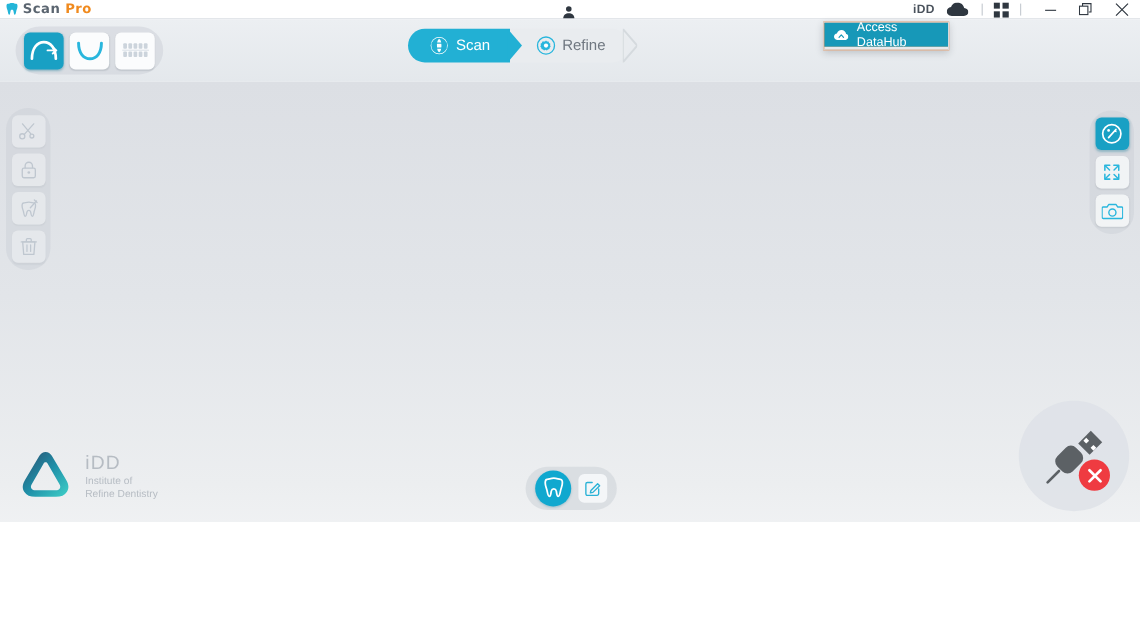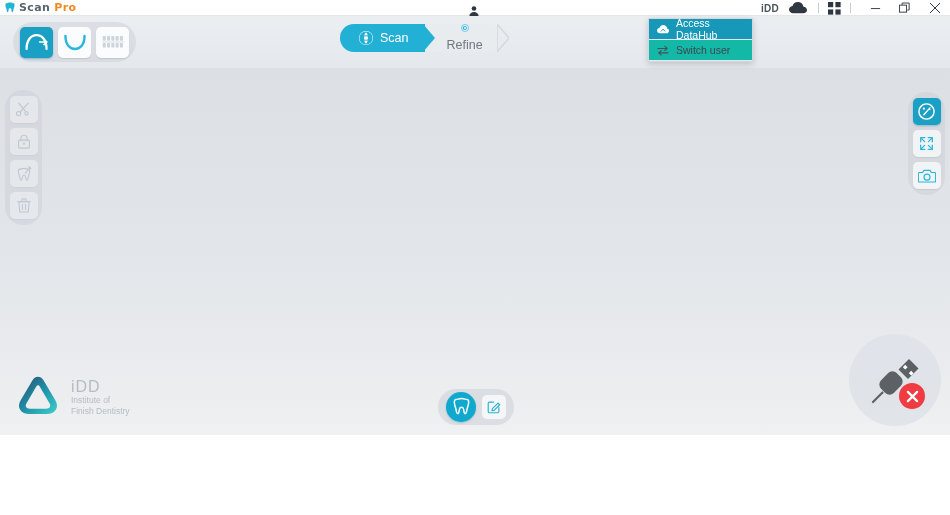--- a/index.html
+++ b/index.html
@@ -69,22 +69,22 @@
   .step.active { background:#22b0d4; color:#ffffff; }
   .step.first { border-radius:14px 0 0 14px; padding-left:18px; }
   .chev {
     position:absolute; right:-10px; top:0; width:12px; height:28px;
     z-index:2;
   }
   .step-icon { width:16px; height:16px; display:block; }
 
   
   .dropdown {
-    position:absolute; left:648px; top:18px; width:105px;
-    background:#14b8a6; border:1px solid #d4d8dd;
+    position:absolute; left:686px; top:18px; width:105px;
+    background:#f97316; border:1px solid #d4d8dd;
     box-shadow:0 2px 6px rgba(40,50,60,0.22); z-index:50;
   }
   .ddi {
     height:20px; display:flex; align-items:center; gap:7px;
     padding:0 8px; font-size:10.5px; color:#3e4650;
   }
   .ddi.sel { background:#1798b8; color:#ffffff; }
   .ddi-icon { width:12px; height:12px; display:flex;
               align-items:center; justify-content:center; }
   .ddi-sep { height:1px; background:#e6e9ec; margin:0 0; }
@@ -263,21 +263,21 @@
         <circle cx="9" cy="9" r="8" fill="#ffffff"></circle>
         <path d="M9 1.6A7.4 7.4 0 1 0 9 16.4 7.4 7.4 0 0 0 9 1.6zm0 1.2c1.2 0 2.1 2.8 2.1 6.2S10.2 15.2 9 15.2 6.9 12.4 6.9 9 7.8 2.8 9 2.8z" fill="#22b0d4"></path>
         <path d="M2 6.6h14M2 11.4h14" stroke="#22b0d4" stroke-width="1.1"></path>
       </svg>
       <span class="step-label">Scan</span>
       <svg class="chev" viewBox="0 0 12 28">
         <path d="M0 0l12 14L0 28z" fill="#22b0d4"></path>
       </svg>
     </div>
 
-    <div class="step" style="padding-left:22px;flex-direction:column;">
+    <div class="step" style="padding-left:22px;">
       <svg class="step-icon" viewBox="0 0 18 18">
         <circle cx="9" cy="9" r="8" fill="none" stroke="#29b6dd" stroke-width="1.3"></circle>
         <path d="M9 4.3l1 .9h1.4l.5 1.3 1.2.7-.3 1.4.6 1.3-1 1-.2 1.4-1.4.3-1 1-1.3-.6-1.3.6-1-1-1.4-.3-.2-1.4-1-1 .6-1.3-.3-1.4 1.2-.7.5-1.3H8z" fill="#29b6dd"></path>
         <circle cx="9" cy="9" r="2" fill="#ffffff"></circle>
       </svg>
       <span class="step-label">Refine</span>
       <svg class="chev" viewBox="0 0 12 28">
         <path d="M0 0l12 14L0 28z" fill="none" stroke="#d5dade" stroke-width="1.6"></path>
       </svg>
     </div>
@@ -291,29 +291,20 @@
         <svg width="12" height="9" viewBox="0 0 16 12">
           <path d="M13 11H4c-2.2 0-4-1.6-4-3.6C0 5.6 1.4 4.1 3.3 3.9 3.9 1.7 5.9 0 8.3 0c2.7 0 4.9 1.9 5.2 4.5 1.6.2 2.5 1.4 2.5 3S14.6 11 13 11z" fill="#ffffff"></path>
           <path d="M5.6 8.2L8.1 5.5l2.5 2.7" fill="none" stroke="#1798b8" stroke-width="1.3" stroke-linecap="round" stroke-linejoin="round"></path>
         </svg>
       </span>
       <span>Access DataHub</span>
     </div>
 
     <div class="ddi-sep"></div>
 
-    <div class="ddi">
-      <span class="ddi-icon">
-        <svg width="12" height="11" viewBox="0 0 14 13">
-          <path d="M1 4h11M9 1.4L12.2 4 9 6.6" fill="none" stroke="#46505b" stroke-width="1.2" stroke-linecap="round" stroke-linejoin="round"></path>
-          <path d="M13 9.3H2M5 6.7L1.8 9.3 5 11.9" fill="none" stroke="#46505b" stroke-width="1.2" stroke-linecap="round" stroke-linejoin="round"></path>
-        </svg>
-      </span>
-      <span>Switch user</span>
-    </div>
 
     <div class="ddi-sep"></div>
 
   </div>
 
   <div class="canvas"></div>
 
   <div class="rail-left">
 
     <div class="tool dim">
@@ -383,21 +374,21 @@
           <stop offset="0%" stop-color="#2b4b6b"></stop>
           <stop offset="50%" stop-color="#1f8fa8"></stop>
           <stop offset="100%" stop-color="#3fd0c8"></stop>
         </linearGradient>
       </defs>
       <path d="M26 4c2.4 0 4.2 1.3 5.6 3.4l13 21.8c2.5 4.2 2.6 7.6.7 10.6-2 3.2-5.4 4.6-10 4.6H16.7c-4.6 0-8-1.4-10-4.6-1.9-3-1.8-6.4.7-10.6l13-21.8C21.8 5.3 23.6 4 26 4zm0 9.2c-.8 0-1.4.4-1.9 1.3L13.6 32.8c-1 1.7-1.1 3-.4 4.1.7 1.2 2 1.7 3.9 1.7h17.8c1.9 0 3.2-.5 3.9-1.7.7-1.1.6-2.4-.4-4.1L27.9 14.5c-.5-.9-1.1-1.3-1.9-1.3z" fill="url(#iddg)"></path>
     </svg>
     <div class="idd-txt">
       <span class="idd-title">iDD</span>
       <span class="idd-sub">Institute of</span>
-      <span class="idd-sub">Finish Dentistry</span>
+      <span class="idd-sub">Refine Dentistry</span>
     </div>
   </div>
 
   <div class="bottom-pill">
     <div class="pill-main">
       <svg width="19" height="20" viewBox="0 0 24 26">
         <path d="M12 2C8.6 2 6.9 3.2 4.8 3.2c-1.6 0-2.1 1.7-2.1 3.7 0 3.4 1.1 5 1.8 7.7.6 2.2.9 7 2.7 7 1.7 0 1.5-3.6 2.2-6 .4-1.5 1-2.2 2.6-2.2s2.2.7 2.6 2.2c.7 2.4.5 6 2.2 6 1.8 0 2.1-4.8 2.7-7 .7-2.7 1.8-4.3 1.8-7.7 0-2-.5-3.7-2.1-3.7C17.1 3.2 15.4 2 12 2z" fill="none" stroke="#ffffff" stroke-width="1.9" stroke-linejoin="round"></path>
       </svg>
     </div>
     <div class="pill-edit">

